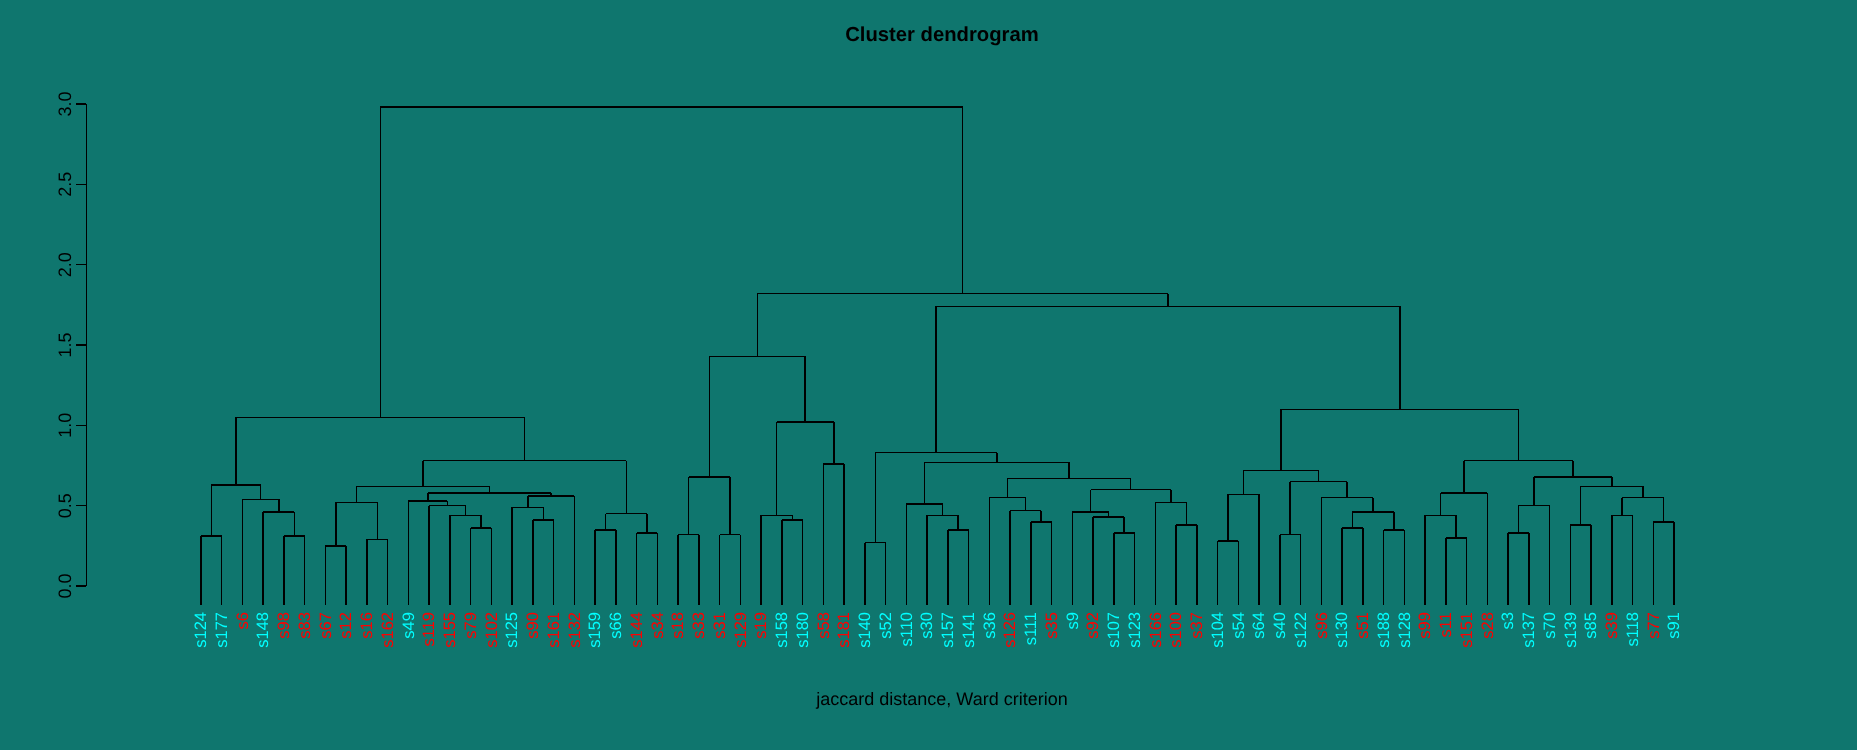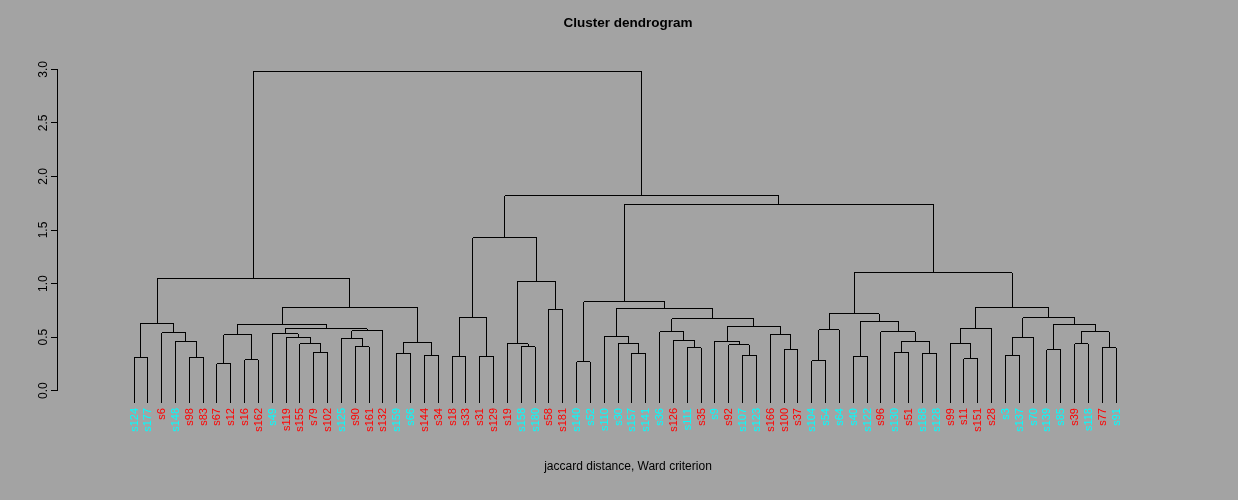--- a/index.html
+++ b/index.html
@@ -1,16 +1,16 @@
 <!DOCTYPE html>
 <html><head>
 <meta charset="utf-8">
 <style>
   html,body{margin:0;padding:0;background:#ffffff;}
-  .wrap{position:relative;width:1238px;height:500px;background:#a3a3a3;overflow:hidden;
+  .wrap{position:relative;width:1238px;height:500px;background:#0f766e;overflow:hidden;
         font-family:"Liberation Sans", sans-serif;}
   svg text{font-family:"Liberation Sans", sans-serif;}
 </style>
 </head>
 <body>
 
 <div class="wrap">
   <svg id="plot" width="1238" height="500" viewBox="0 0 1238 500">
     <text id="chart-title" x="628" y="27" text-anchor="middle" font-size="13.5" font-weight="bold" fill="#000000">Cluster dendrogram</text>
     <g id="tree-lines" stroke="#000000" stroke-width="1" fill="none" shape-rendering="crispEdges">

